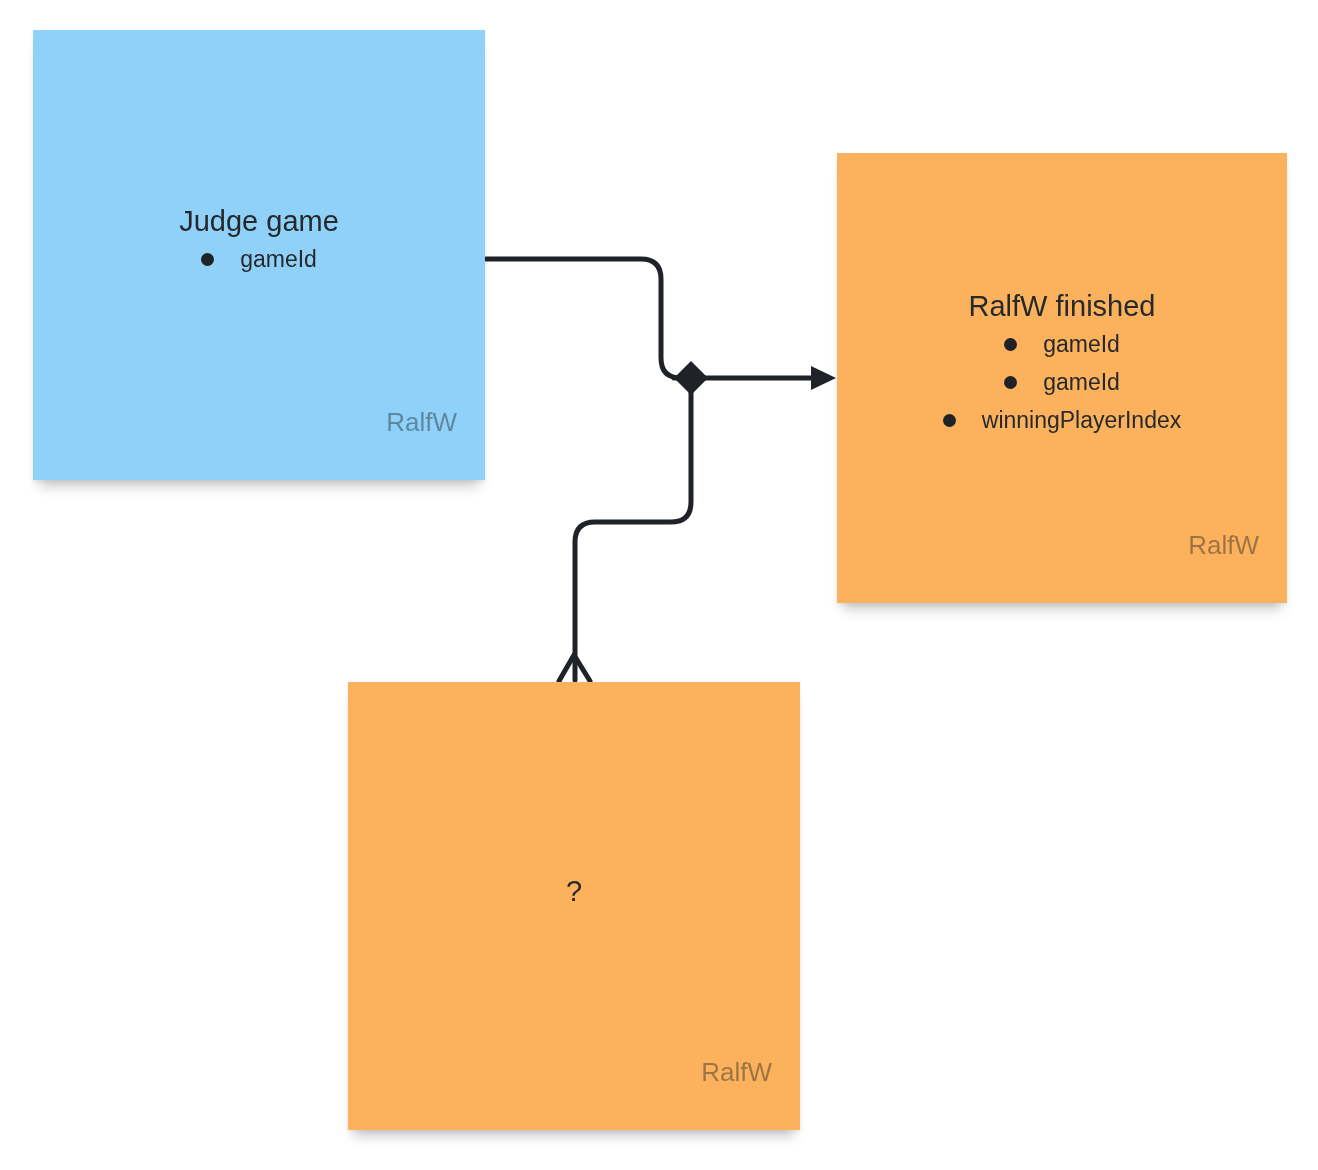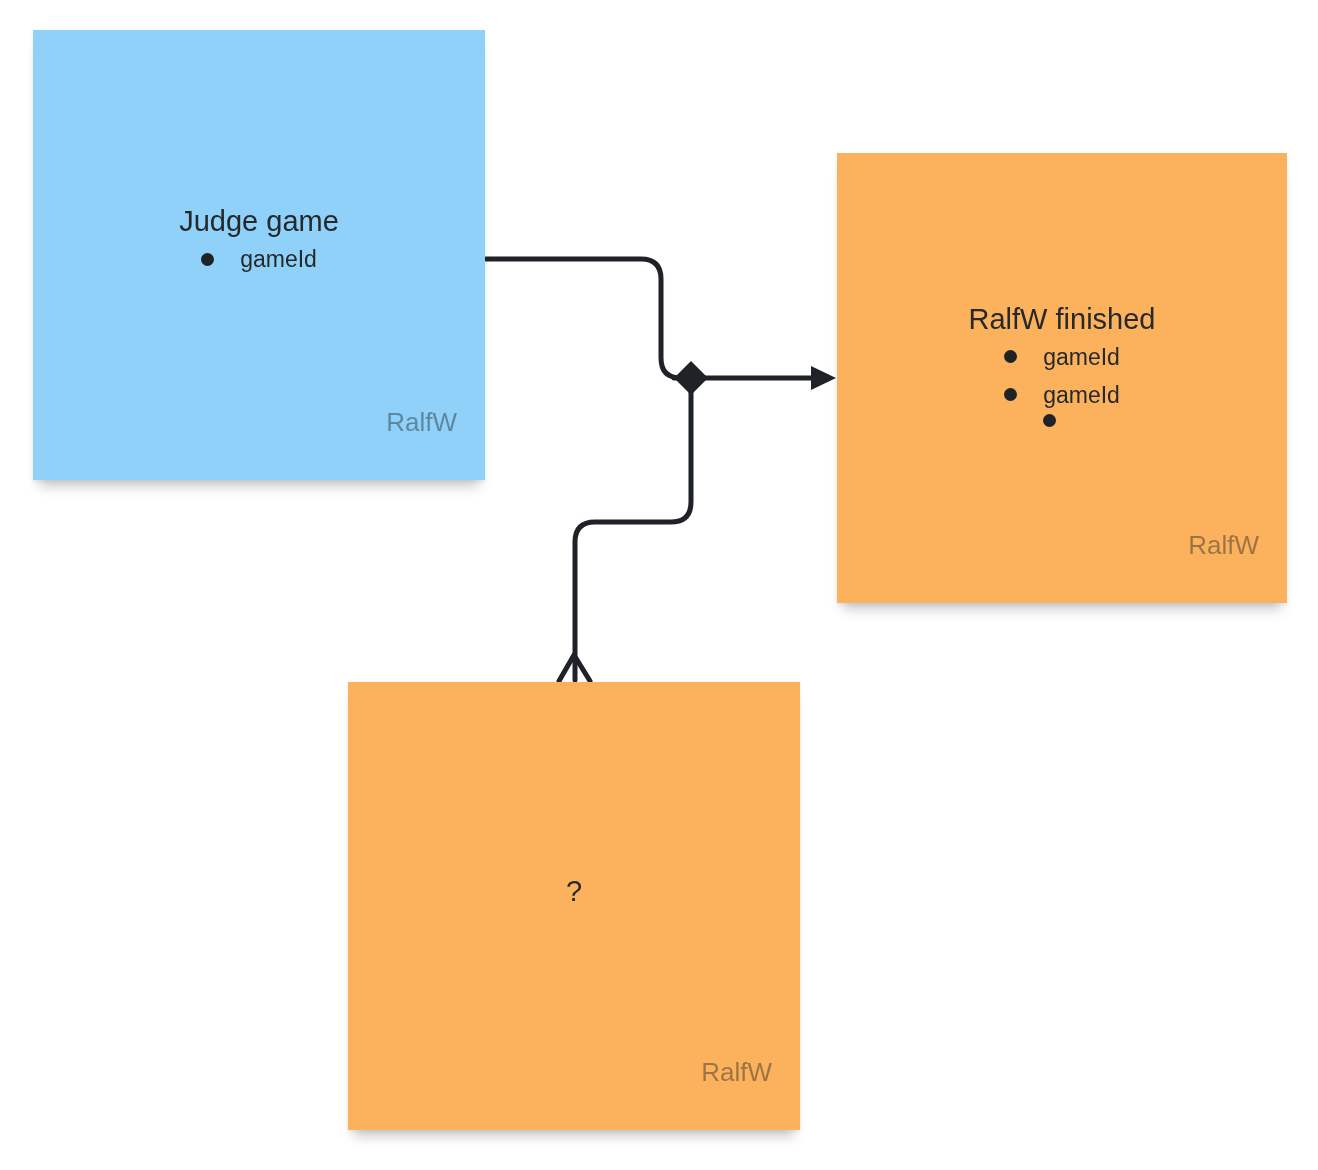--- a/index.html
+++ b/index.html
@@ -102,20 +102,21 @@
     <div class="bullet-row">
       <span class="bullet-dot"></span>
       <span class="bullet-label">gameId</span>
     </div>
     <div class="bullet-row">
       <span class="bullet-dot"></span>
       <span class="bullet-label">gameId</span>
     </div>
     <div class="bullet-row">
       <span class="bullet-dot"></span>
+      <span class="bullet-label">winningPlayerIndex</span>
     </div>
     <div class="note-author">RalfW</div>
   </div>
 
   <div class="sticky" id="note-unknown" style="background: rgb(252, 178, 92);">
     <div class="note-title">?</div>
     <div class="note-author">RalfW</div>
   </div>
 
 </div>

